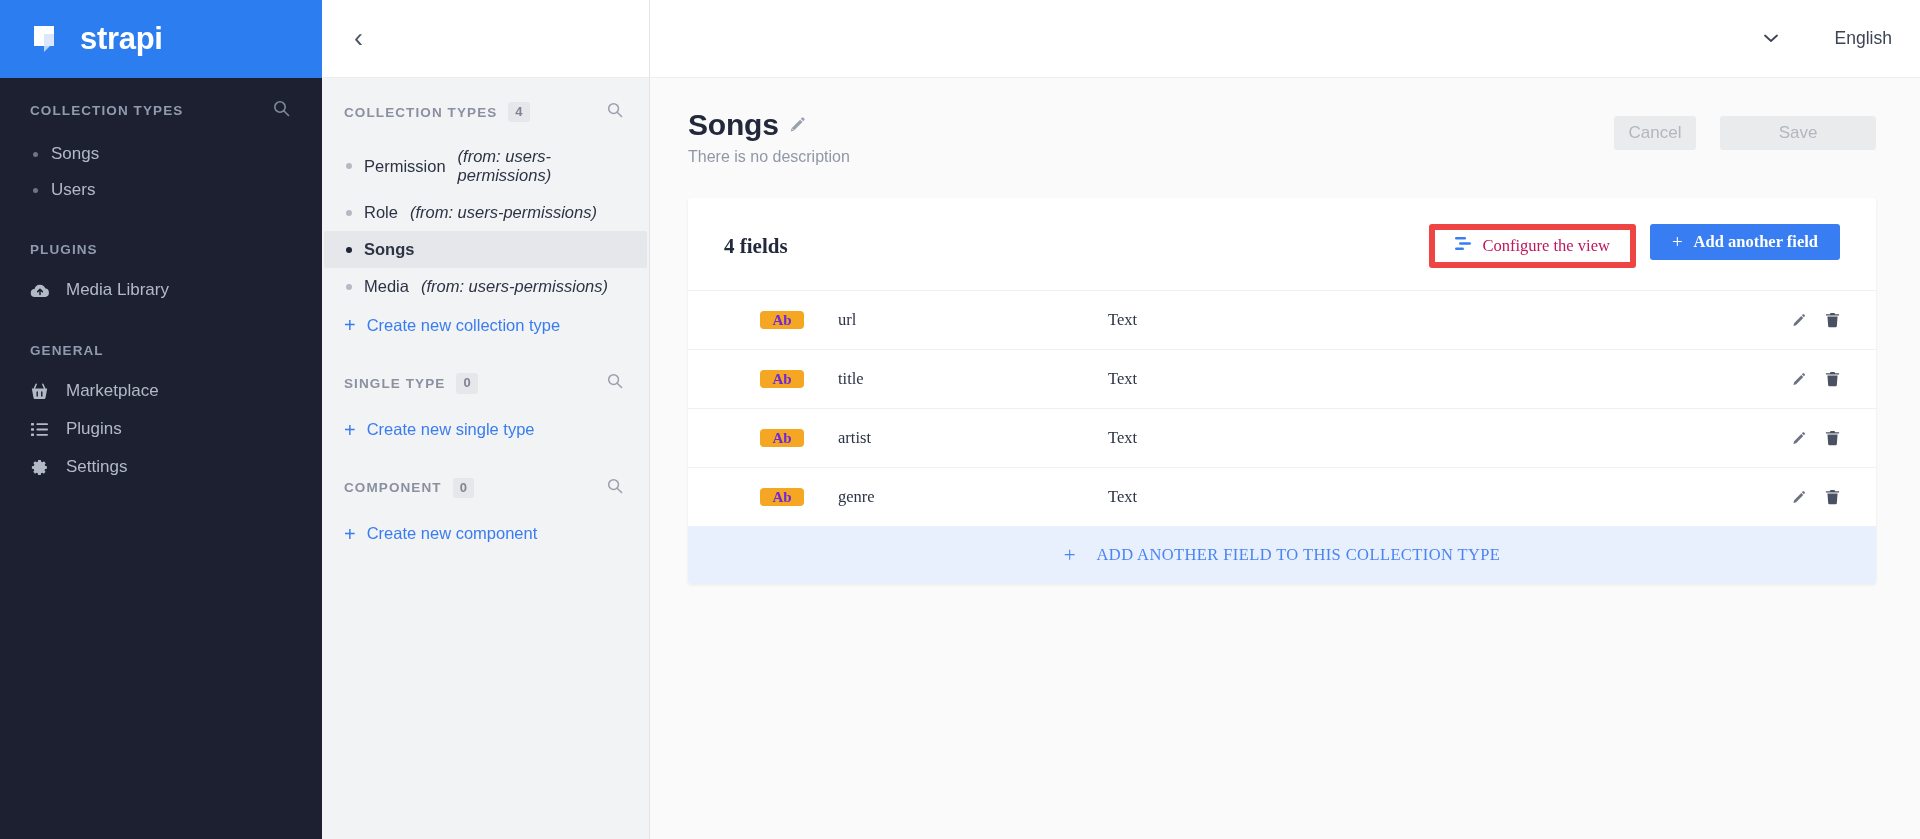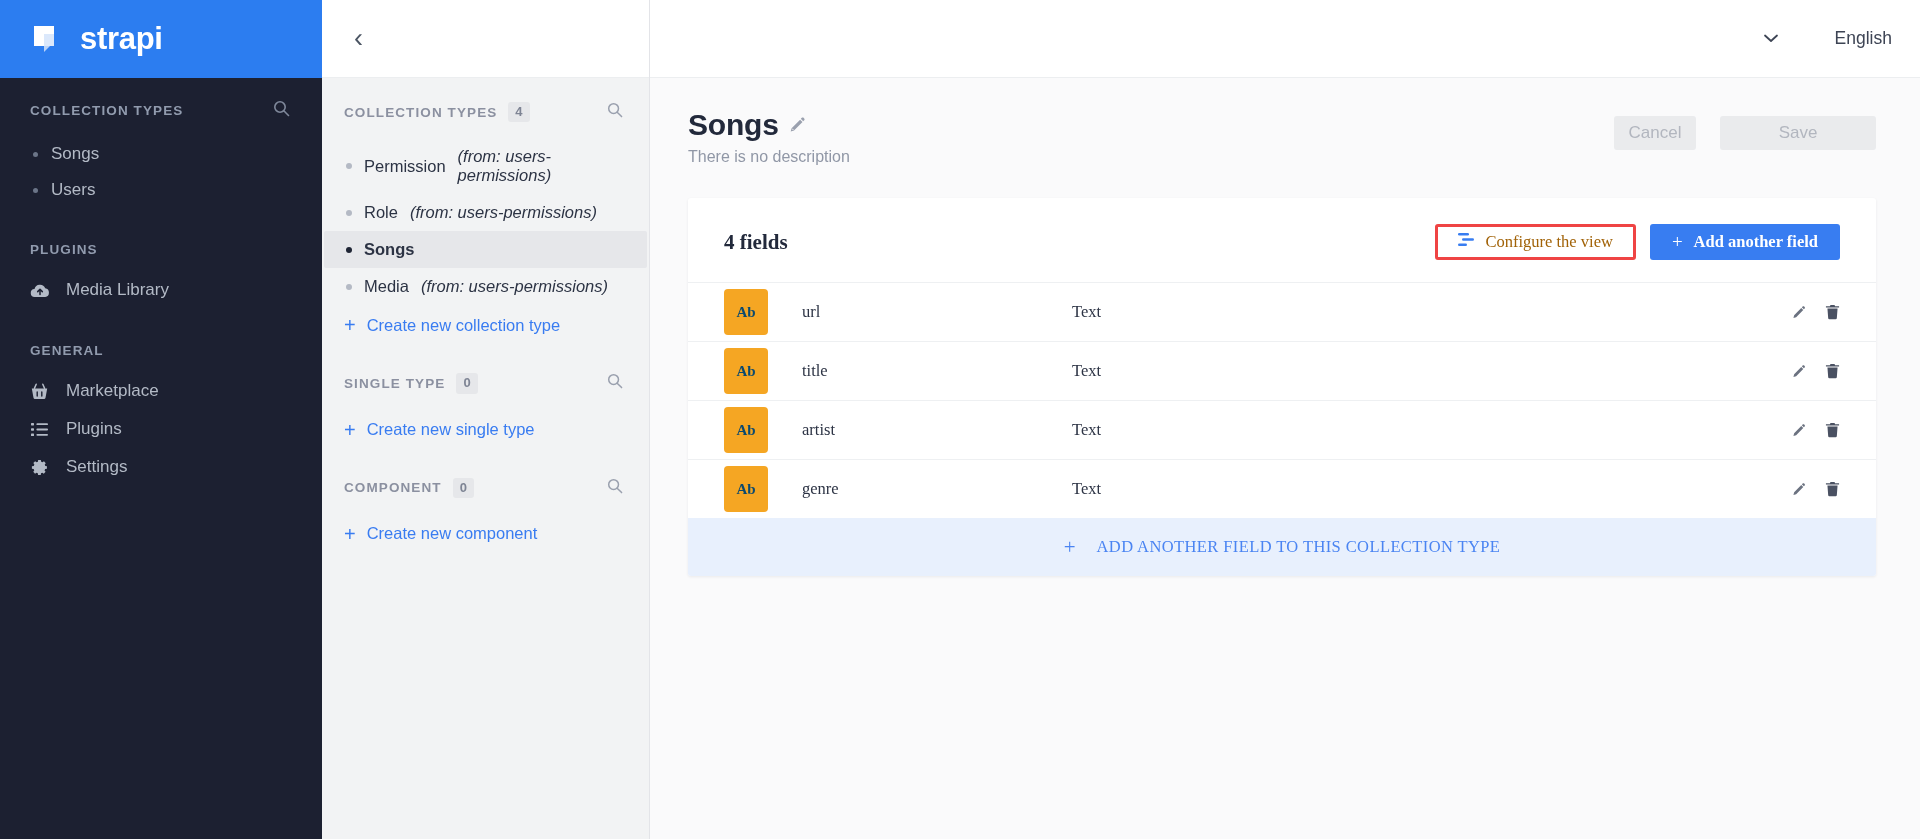--- a/index.html
+++ b/index.html
@@ -152,45 +152,46 @@
     font-family: Liberation Serif, serif;
   }
   .card-head {
     display: flex; align-items: center; justify-content: space-between;
     padding: 26px 36px 22px 36px;
   }
   .fields-count { font-size: 21px; font-weight: 700; color: #22293b; }
   .card-head-btns { display: flex; gap: 14px; }
   .btn-outline {
     display: flex; align-items: center; gap: 11px;
-    height: 36px; padding: 0 20px;
-    border: 3px solid #ef4444; border-radius: 3px;
-    background: #fff; color: #a16207; font-size: 16.5px;
+    height: 44px; padding: 0 20px;
+    border: 6px solid #ef4444; border-radius: 3px;
+    background: #fff; color: #be185d; font-size: 16.5px;
     font-family: inherit; cursor: pointer;
   }
   .btn-primary {
     display: flex; align-items: center; gap: 11px;
     height: 36px; padding: 0 22px;
     border: none; border-radius: 3px;
     background: #387df1; color: #fff; font-size: 16.5px; font-weight: 600;
     font-family: inherit; cursor: pointer;
   }
   .btn-primary .plus { font-size: 19px; font-weight: 400; }
 
   .field-row {
     display: flex; align-items: center;
     padding: 0 36px; height: 59px;
     border-top: 1px solid #eef0f2;
   }
   .field-row:first-of-type { border-top: 1px solid #eef0f2; }
   .badge-ab {
-    width: 44px; height: 46px; border-radius: 4px; background: #f5a623;
-    color: #0c4a6e; font-size: 15px; font-weight: 700;
+    width: 44px; height: 18px; border-radius: 4px; background: #f5a623;
+    color: #6d28d9; font-size: 15px; font-weight: 700;
     display: flex; align-items: center; justify-content: center;
     flex: 0 0 44px;
+    margin-left: 36px;
   }
   .field-name {
     margin-left: 34px; width: 270px; font-size: 16.5px; color: #2c3344;
   }
   .field-type { flex: 1; font-size: 16.5px; color: #2c3344; }
   .row-actions { display: flex; align-items: center; gap: 18px; }
   .icon-btn { color: #6b7280; cursor: pointer; display: flex; }
   .icon-btn.trash { color: #4a5162; }
 
   .add-bar {

